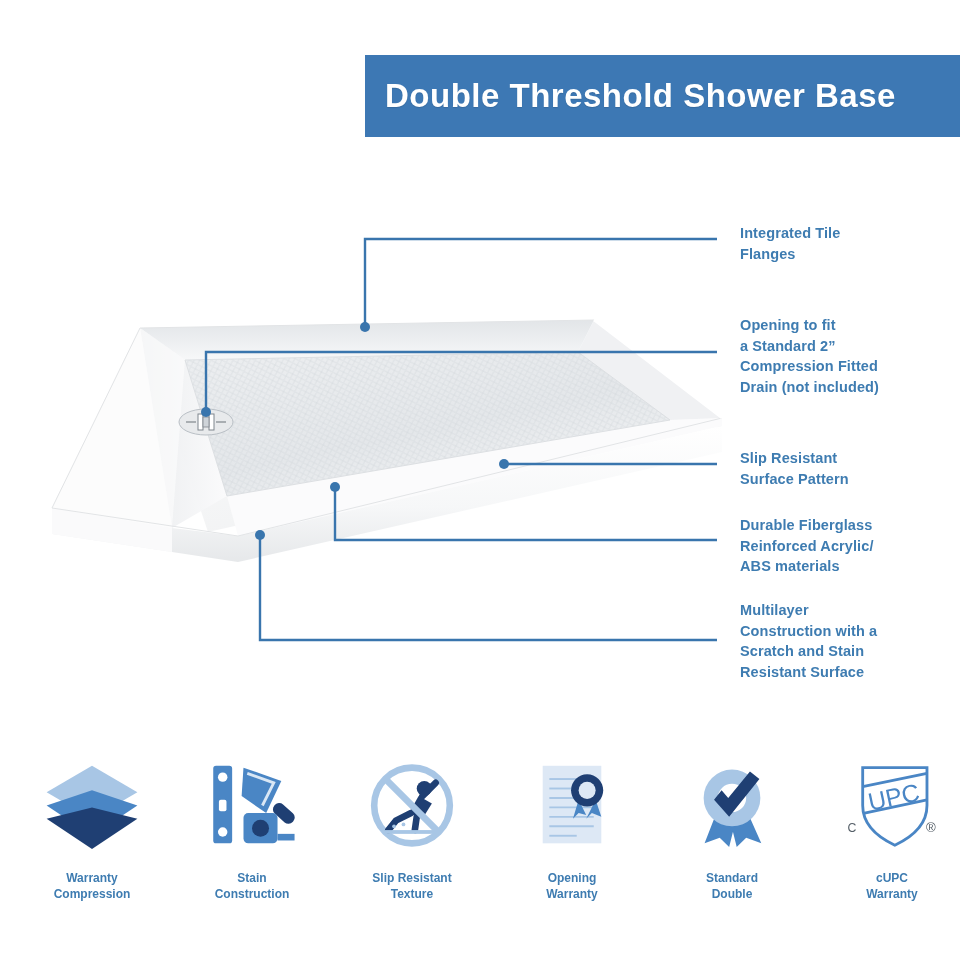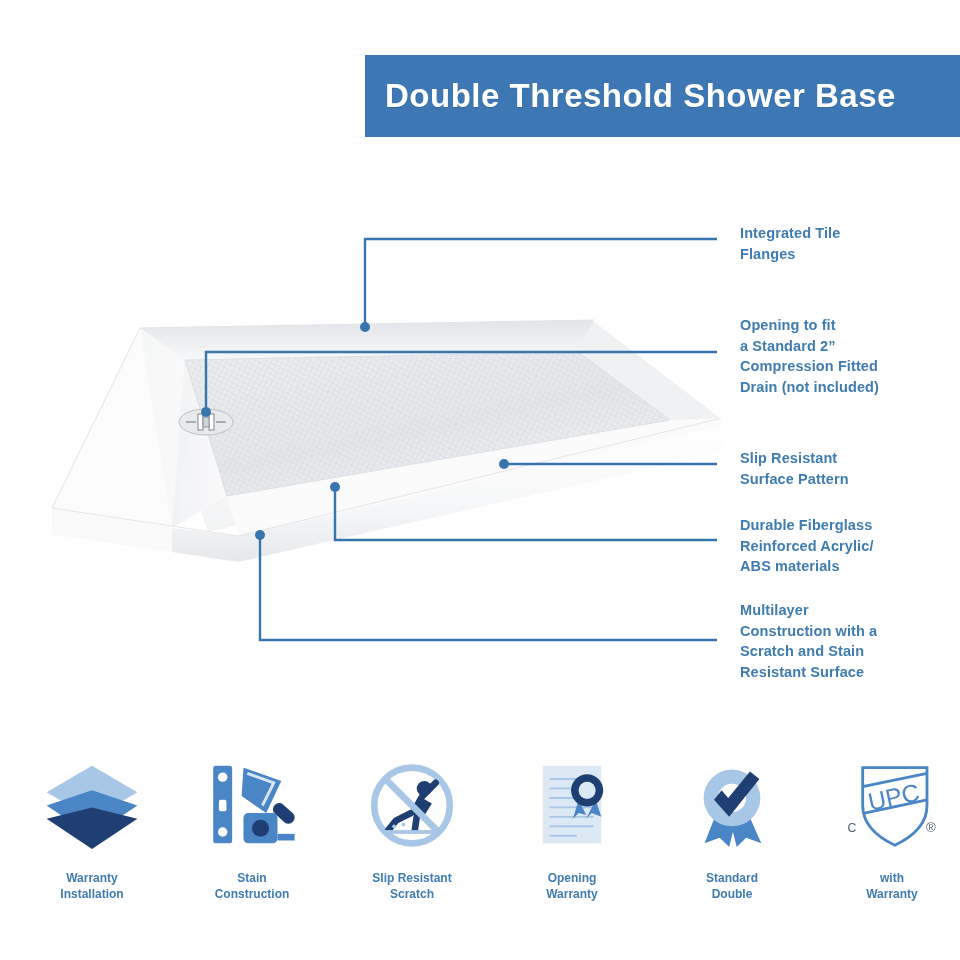--- a/index.html
+++ b/index.html
@@ -196,21 +196,21 @@
     <div class="feature">
       <div class="feature-icon">
         <svg viewBox="0 0 110 100" width="104" height="95">
           <path d="M55,8 L103,36 L55,64 L7,36 Z" fill="#a8c6e5"></path>
           <path d="M55,34 L103,50 L55,82 L7,50 Z" fill="#4a86c5"></path>
           <path d="M55,52 L103,64 L55,96 L7,64 Z" fill="#1f3f73"></path>
         </svg>
       </div>
       <div class="feature-label">
         <span>Warranty</span>
-        <span>Installation</span>
+        <span>Compression</span>
       </div>
     </div>
 
     <div class="feature">
       <div class="feature-icon">
         <svg viewBox="0 0 110 100" width="104" height="95">
           <rect x="14" y="8" width="20" height="82" rx="3" fill="#4a86c5"></rect>
           <circle cx="24" cy="20" r="5" fill="#ffffff"></circle>
           <rect x="20" y="44" width="8" height="12" rx="2" fill="#ffffff"></rect>
           <circle cx="24" cy="78" r="5" fill="#ffffff"></circle>
@@ -238,21 +238,21 @@
           <path d="M54,58 L38,66 L30,76" stroke="#1f3f73" stroke-width="7" stroke-linecap="round" fill="none"></path>
           <path d="M60,62 L58,76" stroke="#1f3f73" stroke-width="7" stroke-linecap="round" fill="none"></path>
           <rect x="26" y="76" width="56" height="4" fill="#a8c6e5"></rect>
           <circle cx="36" cy="72" r="2" fill="#a8c6e5"></circle>
           <circle cx="46" cy="70" r="2" fill="#a8c6e5"></circle>
           <line x1="26" y1="21" x2="84" y2="79" stroke="#a8c6e5" stroke-width="7"></line>
         </svg>
       </div>
       <div class="feature-label">
         <span>Slip Resistant</span>
-        <span>Scratch</span>
+        <span>Texture</span>
       </div>
     </div>
 
     <div class="feature">
       <div class="feature-icon">
         <svg viewBox="0 0 110 100" width="104" height="95">
           <rect x="24" y="8" width="62" height="82" fill="#dde8f5"></rect>
           <g stroke="#a8c6e5" stroke-width="2">
             <line x1="31" y1="22" x2="62" y2="22"></line>
             <line x1="31" y1="32" x2="62" y2="32"></line>
@@ -295,19 +295,19 @@
         <svg viewBox="0 0 110 100" width="104" height="95">
           <path d="M24,10 L92,10 L92,50 Q92,76 58,92 Q24,76 24,50 Z" fill="none" stroke="#4a86c5" stroke-width="3"></path>
           <line x1="24" y1="30" x2="92" y2="16" stroke="#4a86c5" stroke-width="3"></line>
           <line x1="26" y1="58" x2="92" y2="44" stroke="#4a86c5" stroke-width="3"></line>
           <text x="58" y="50" text-anchor="middle" font-family="Liberation Sans, sans-serif" font-size="26" fill="#4a86c5" transform="rotate(-12 58 46)">UPC</text>
           <text x="8" y="78" font-family="Liberation Sans, sans-serif" font-size="13" fill="#555f68">C</text>
           <text x="96" y="78" text-anchor="middle" font-family="Liberation Sans, sans-serif" font-size="14" fill="#555f68">®</text>
         </svg>
       </div>
       <div class="feature-label">
-        <span>with</span>
+        <span>cUPC</span>
         <span>Warranty</span>
       </div>
     </div>
 
   </div>
 </div>
 
 </body></html>

